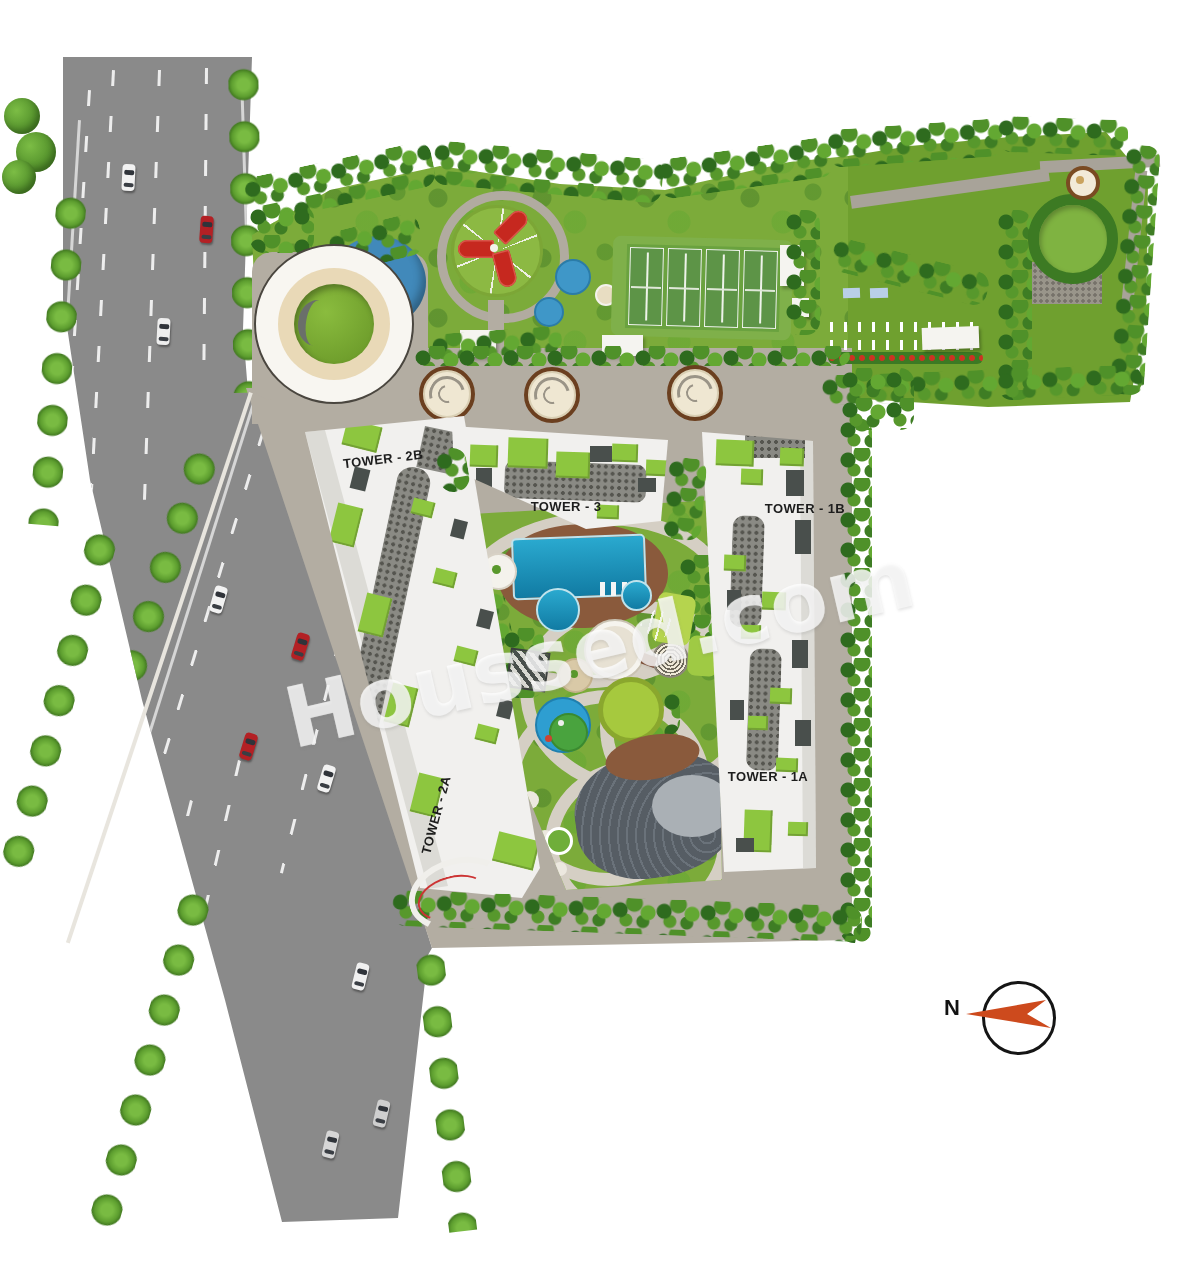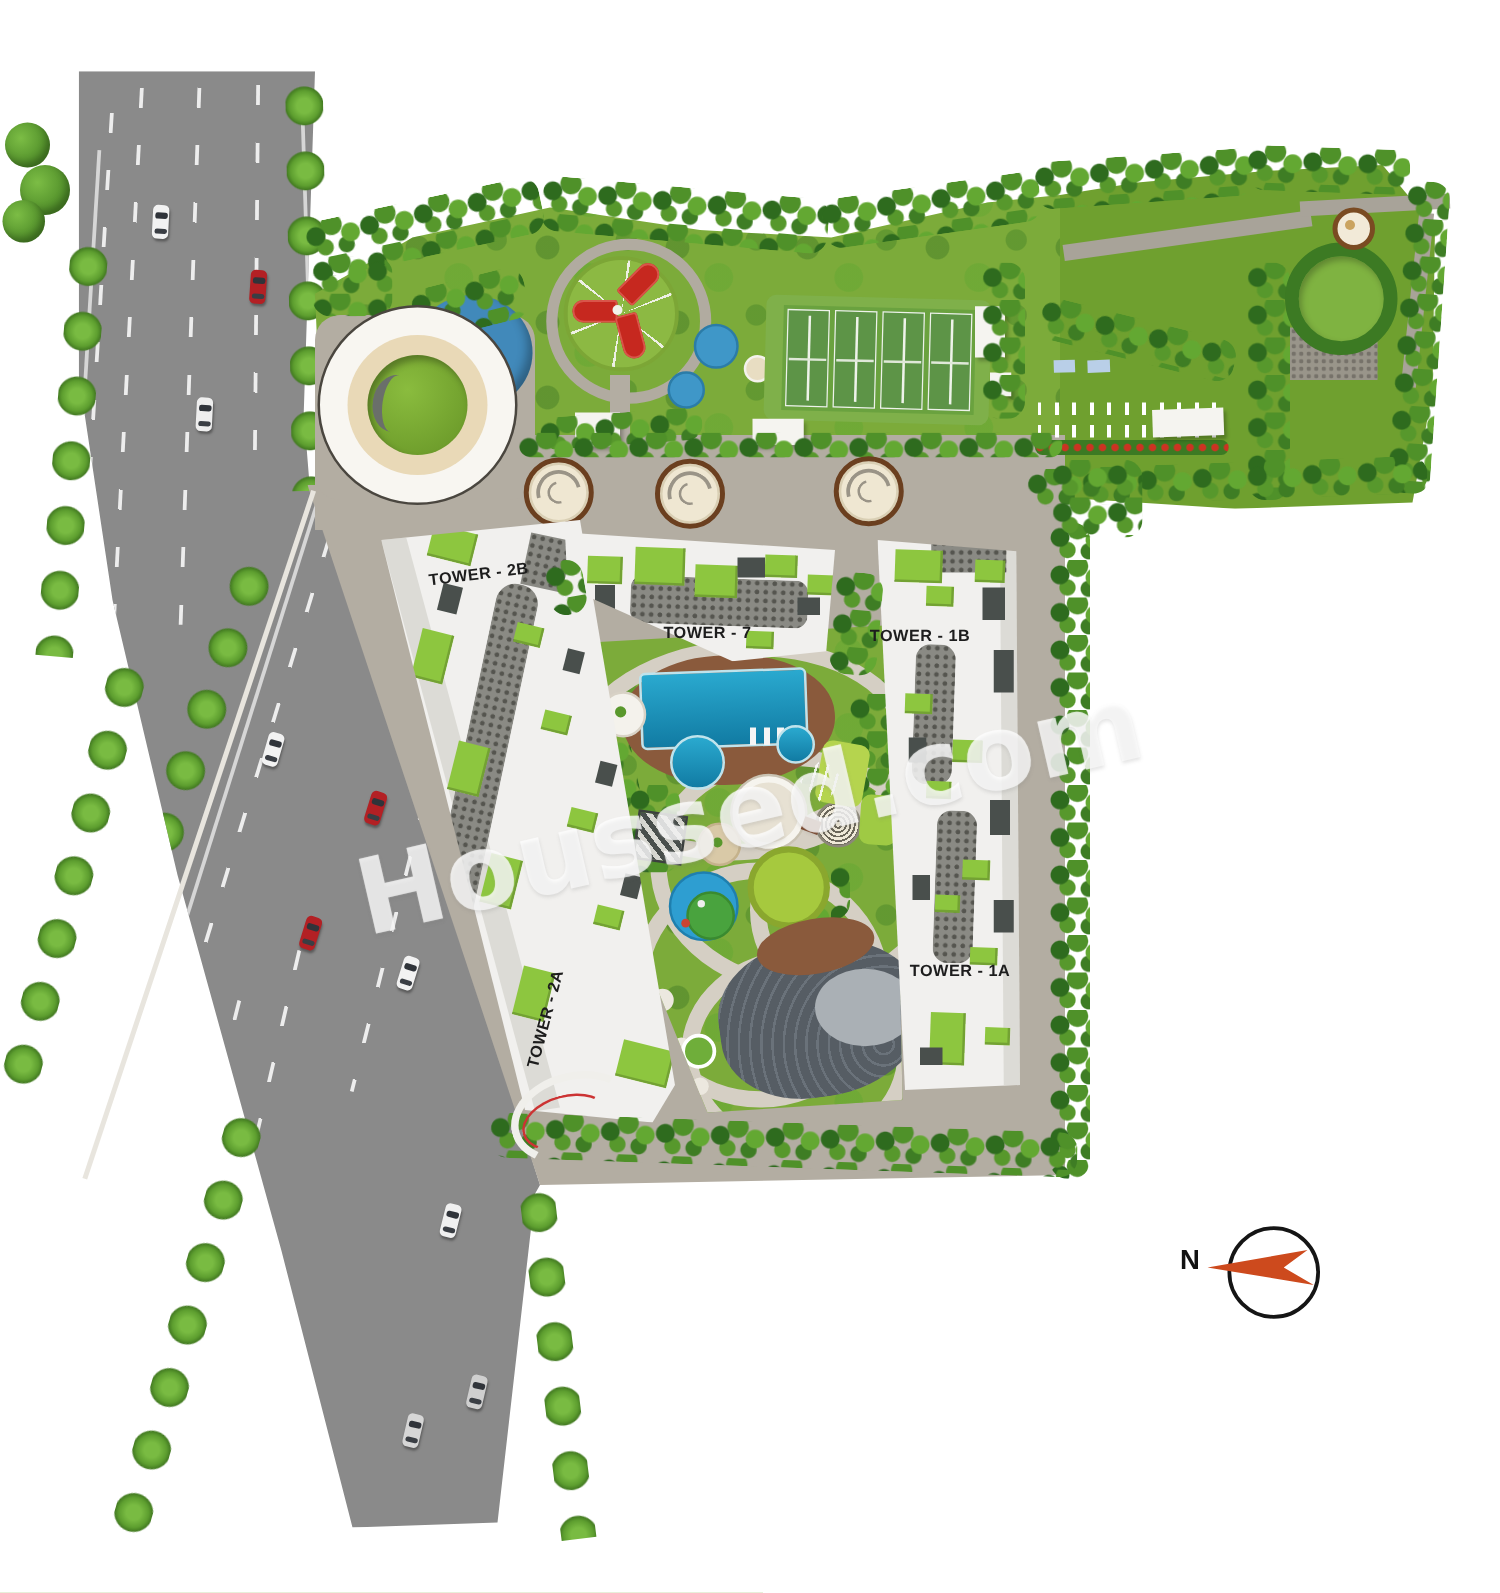--- a/index.html
+++ b/index.html
@@ -329,22 +329,22 @@
 
   <div class="abs hedge" style="left:438px;top:448px;width:30px;height:44px;transform:rotate(-10deg)"></div>
   <div class="abs hedge" style="left:666px;top:458px;width:38px;height:82px;transform:rotate(5deg)"></div>
   <div class="abs hedge" style="left:840px;top:418px;width:32px;height:525px;"></div>
   <div class="abs hedge" style="left:392px;top:898px;width:470px;height:36px;transform:rotate(2deg)"></div>
   <div class="abs hedge" style="left:842px;top:368px;width:72px;height:62px;"></div>
   <div class="abs" style="left:408px;top:858px;width:90px;height:60px;border:6px solid #f0efeb;border-color:#f0efeb transparent transparent #f0efeb;border-radius:50%;transform:rotate(-15deg)"></div>
   <div class="abs" style="left:417px;top:876px;width:68px;height:40px;border:2.5px solid #cc3333;border-color:#cc3333 transparent transparent #cc3333;border-radius:50%;transform:rotate(-15deg)"></div>
 
   <div class="lbl" style="left:383px;top:459px;transform:translate(-50%,-50%) rotate(-7deg);">TOWER - 2B</div>
-  <div class="lbl" style="left:566px;top:506px;">TOWER - 7</div>
-  <div class="lbl" style="left:736px;top:508px;">TOWER - 1B</div>
+  <div class="lbl" style="left:566px;top:506px;">TOWER - 3</div>
+  <div class="lbl" style="left:805px;top:508px;">TOWER - 1B</div>
   <div class="lbl" style="left:436px;top:815px;transform:translate(-50%,-50%) rotate(-75deg);">TOWER - 2A</div>
   <div class="lbl" style="left:768px;top:776px;">TOWER - 1A</div>
 
   <div class="wm">Houssed.com</div>
 
   <div class="abs" style="left:930px;top:960px;width:180px;height:130px;">
     <div class="abs r" style="left:52px;top:21px;width:68px;height:68px;border:3.5px solid #151515;"></div>
     <svg class="abs" style="left:36px;top:39px;" width="92" height="30" viewBox="0 0 92 30">
       <polygon points="0,15 80,1 61,15 85,29" fill="#cd4a1d"></polygon>
     </svg>

